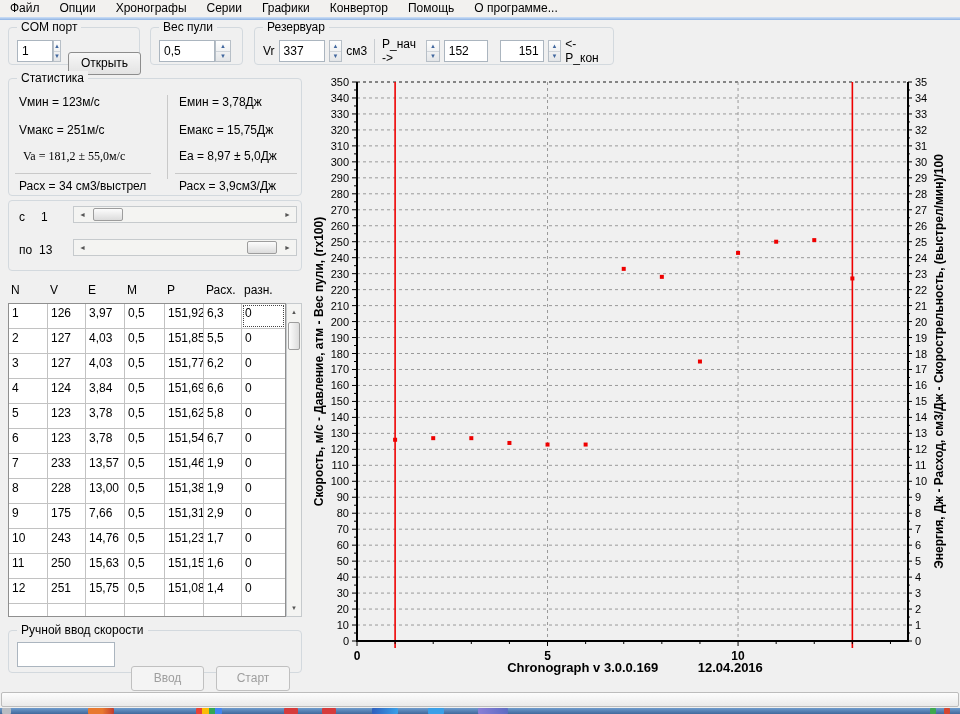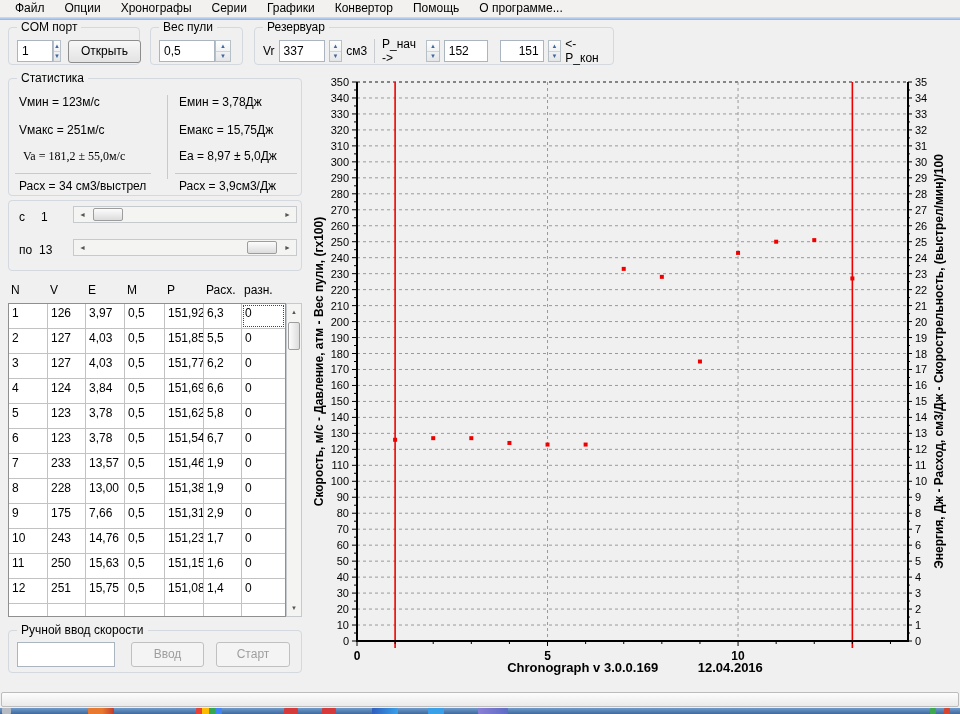--- a/index.html
+++ b/index.html
@@ -4,38 +4,38 @@
 <style>
   * { margin:0; padding:0; box-sizing:border-box; }
   html,body { width:960px; height:714px; }
   body {
     position:relative; overflow:hidden;
     background:#f0f0f0; color:#000;
     font-family:"Liberation Sans", sans-serif; font-size:12px;
   }
   
   .menubar { position:absolute; left:0; top:0; width:960px; height:17px;
-    background:#f2f1ef; display:flex; align-items:center; padding-left:5px; }
+    background:#f2f1ef; display:flex; align-items:center; }
   .menu-item { padding:1px 10px 2px 10px; cursor:default; }
   .accent-strip { position:absolute; left:0; top:17px; width:960px; height:3px;
     background:linear-gradient(#cfe0f6,#8fb4e4); }
   
   .group { position:absolute; border:1px solid #d3d9de; border-radius:4px; }
   .legend { position:absolute; top:-8px; left:8px; background:#f0f0f0; padding:0 4px; white-space:nowrap; }
   
   .tb { background:#fff; border:1px solid #abb5bf; height:22px; padding:1px 4px;
     font:12px "Liberation Sans",sans-serif; color:#000; }
   .spin { width:16px; height:22px; display:inline-flex; flex-direction:column;
     border:1px solid #b7bfc7; background:linear-gradient(#fefefe,#e4e6e8); }
   .spin span { flex:1; display:flex; align-items:center; justify-content:center;
     font-size:6px; color:#41679e; line-height:1; }
   .spin span:first-child { border-bottom:1px solid #cfd4d9; }
   .btn { border:1px solid #8d8d8d; border-radius:3px;
     background:linear-gradient(#f7f7f7,#e3e3e3); padding:3px 12px 4px 12px;
-    font:12px "Liberation Sans",sans-serif; }
+    font:12px "Liberation Sans",sans-serif;margin-top:24px; }
   .btn.disabled { color:#9e9e9e; border-color:#c0c0c0; background:#f4f4f4; }
   .toolrow { display:flex; align-items:center; gap:5px; height:100%; padding:10px 8px 0 8px; }
   .vdiv { width:1px; height:24px; background:#c9cdd1; margin:0 3px; }
   
   .stat { position:absolute; white-space:nowrap; }
   .stat-vline { position:absolute; left:158px; top:16px; height:84px; width:1px; background:#c9c9c9; }
   .stat-hline { position:absolute; height:1px; background:#c9c9c9; top:94px; }
   
   .hscroll { position:absolute; height:17px; border:1px solid #c6cacd; background:#f4f4f2; }
   .harrow { position:absolute; top:0; width:17px; height:15px; display:flex; align-items:center;

